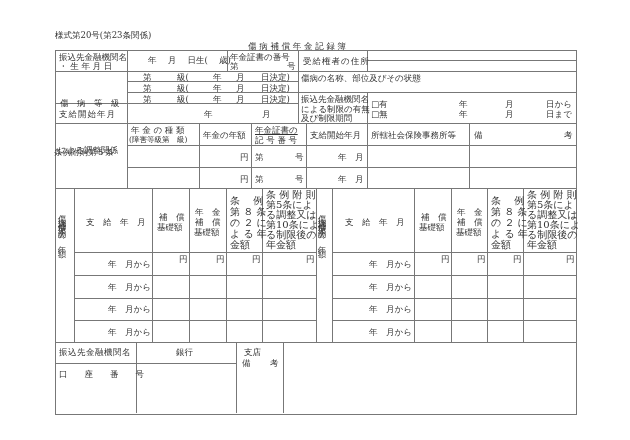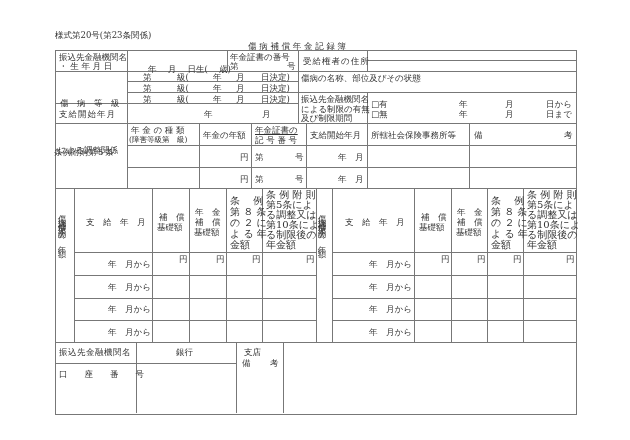--- a/index.html
+++ b/index.html
@@ -37,21 +37,21 @@
 <div class="v" style="left:367px;top:92px;height:31px;"></div>
 
 <div class="v" style="left:199px;top:123px;height:65px;"></div>
 <div class="v" style="left:251px;top:123px;height:65px;"></div>
 <div class="v" style="left:306px;top:123px;height:65px;"></div>
 <div class="v" style="left:367px;top:123px;height:65px;"></div>
 <div class="v" style="left:469px;top:123px;height:65px;"></div>
 
 <div class="t" style="left:59px;top:53px;">振込先金融機関名</div>
 <div class="t" style="left:59px;top:62px;">・ 生 年 月 日</div>
-<div class="t" style="left:148px;top:65px;">年　 月 　日生(　 歳)</div>
+<div class="t" style="left:148px;top:56px;">年　 月 　日生(　 歳)</div>
 <div class="t" style="left:230px;top:53px;">年金証書の番号</div>
 <div class="t" style="left:230px;top:62px;">第</div>
 <div class="t" style="left:287px;top:62px;">号</div>
 <div class="t" style="left:303px;top:57px;letter-spacing:1px;">受給権者の住所</div>
 <div style="position:absolute;left:368px;top:51px;width:207px;height:20px;"></div>
 
 <div class="t" style="left:60px;top:91px;letter-spacing:0px;margin-top:8px;">傷　病　等　級</div>
 
 <div>
   <div class="t" style="left:143px;top:73px;">第</div>

